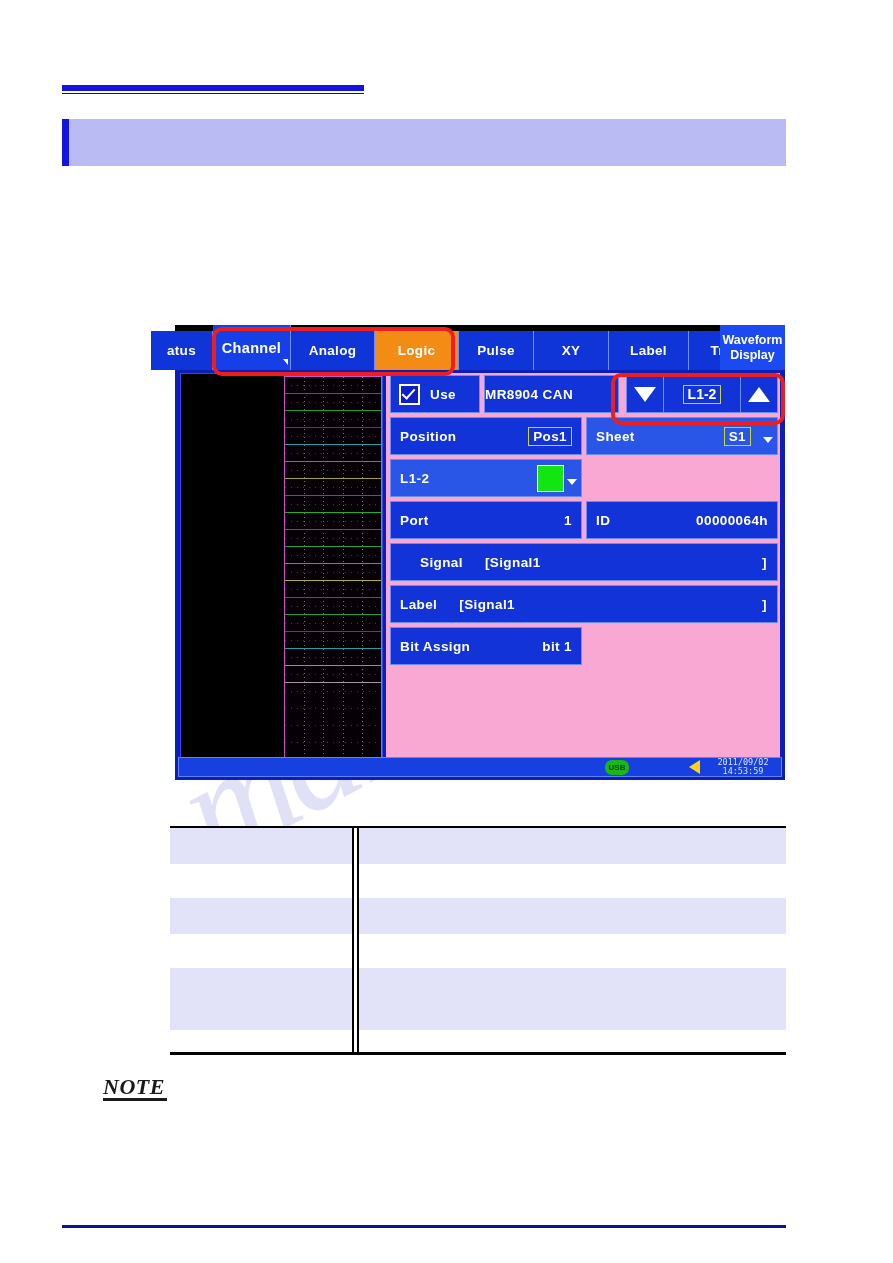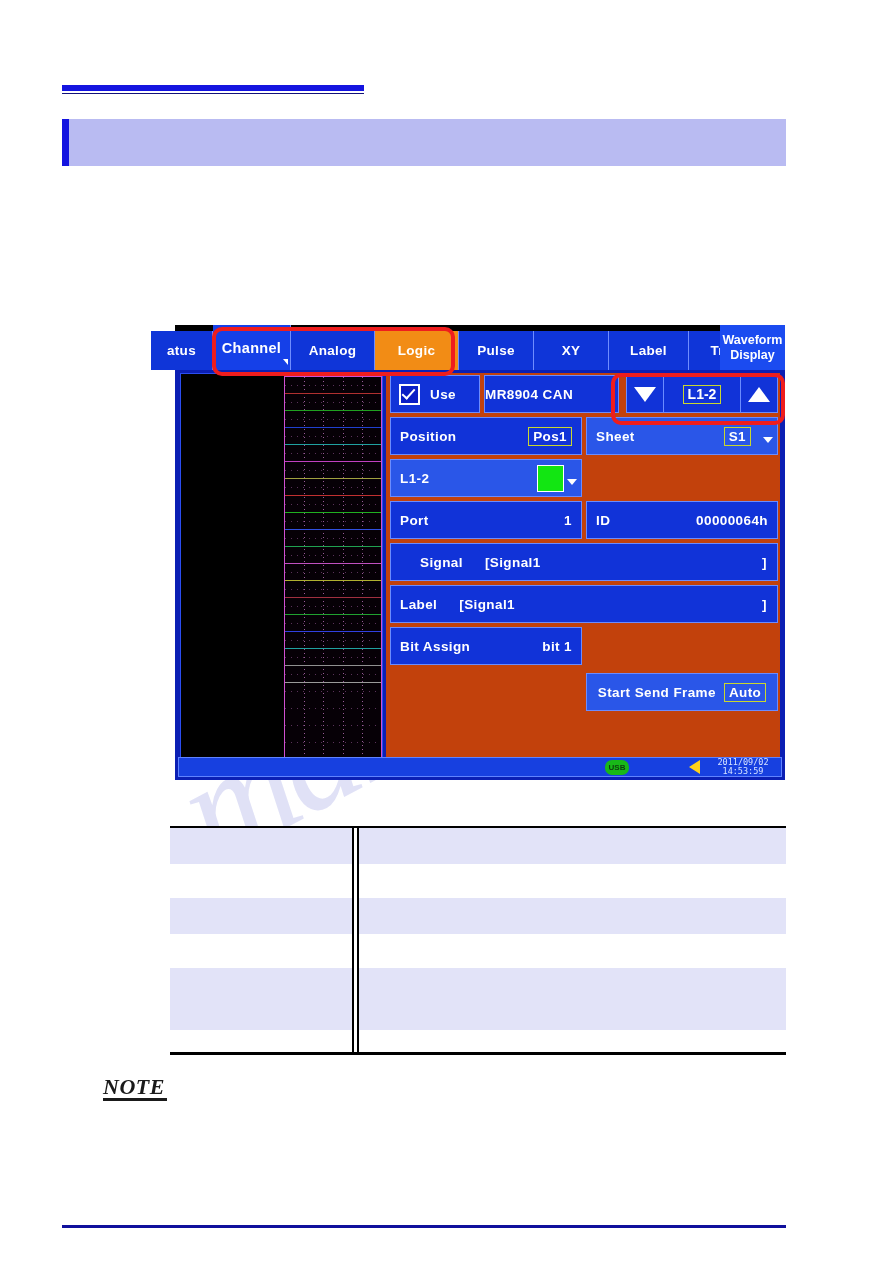--- a/index.html
+++ b/index.html
@@ -166,21 +166,21 @@
     position: absolute;
     left: 0; right: 0;
     height: 1px;
   }
 
   
   #settings {
     position: absolute;
     left: 211px; top: 48px;
     width: 394px; height: 390px;
-    background: #c2410c;
+    background: #f9a8d4;
   }
   .fld {
     position: absolute;
     background: #1133d8;
     border: 1px solid #6b8cff;
     box-sizing: border-box;
     color: #ffffff;
     font-size: 13.5px;
     font-weight: bold;
     display: flex;
@@ -579,24 +579,20 @@
       <span class="lbl">Label</span>
       <span class="bracket-l">[Signal1</span>
       <span class="bracket-r">]</span>
     </div>
 
     <div class="fld" id="fld-bit">
       <span class="lbl">Bit Assign</span>
       <span class="val">bit 1</span>
     </div>
 
-    <div class="fld" id="fld-ssf">
-      <span>Start Send Frame</span>
-      <span class="boxval" style="margin-left:8px">Auto</span>
-    </div>
   </div>
 
   <div id="statusbar">
     <div id="status-badge">USB</div>
     <div id="status-plug">
       <div id="plug-glyph"></div>
     </div>
     <div id="status-clock">
       <div>2011/09/02</div>
       <div>14:53:59</div>

